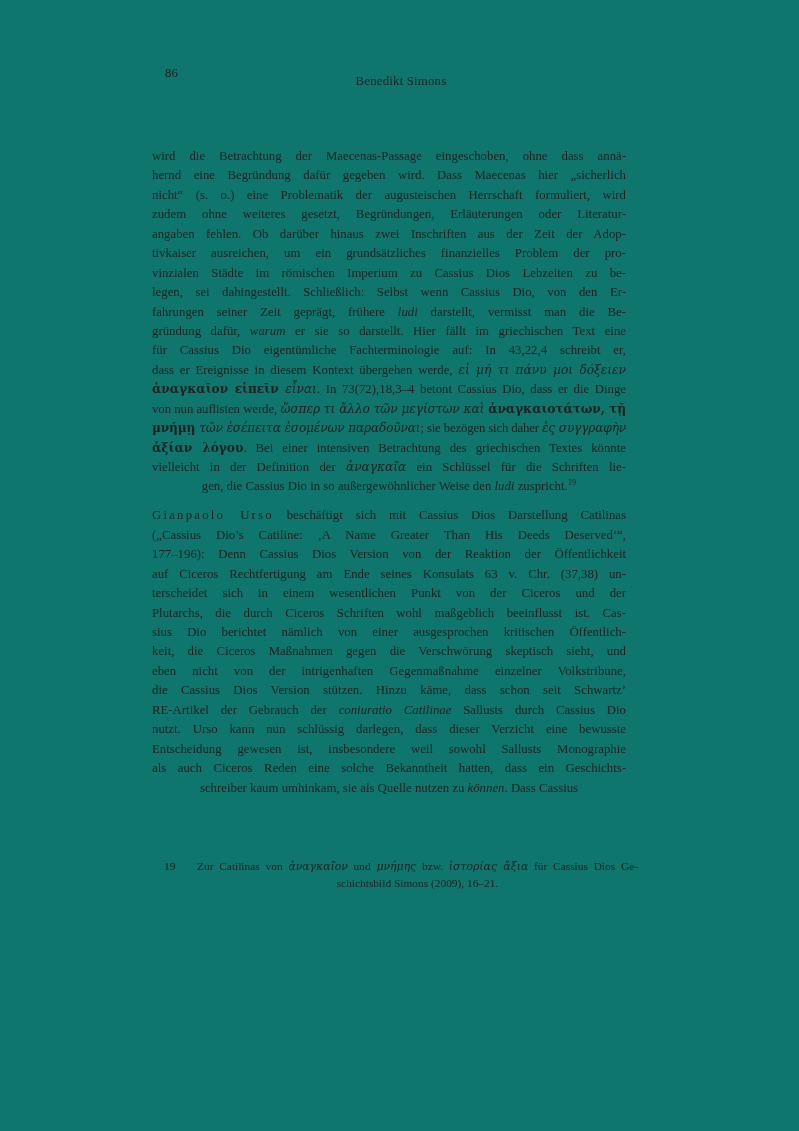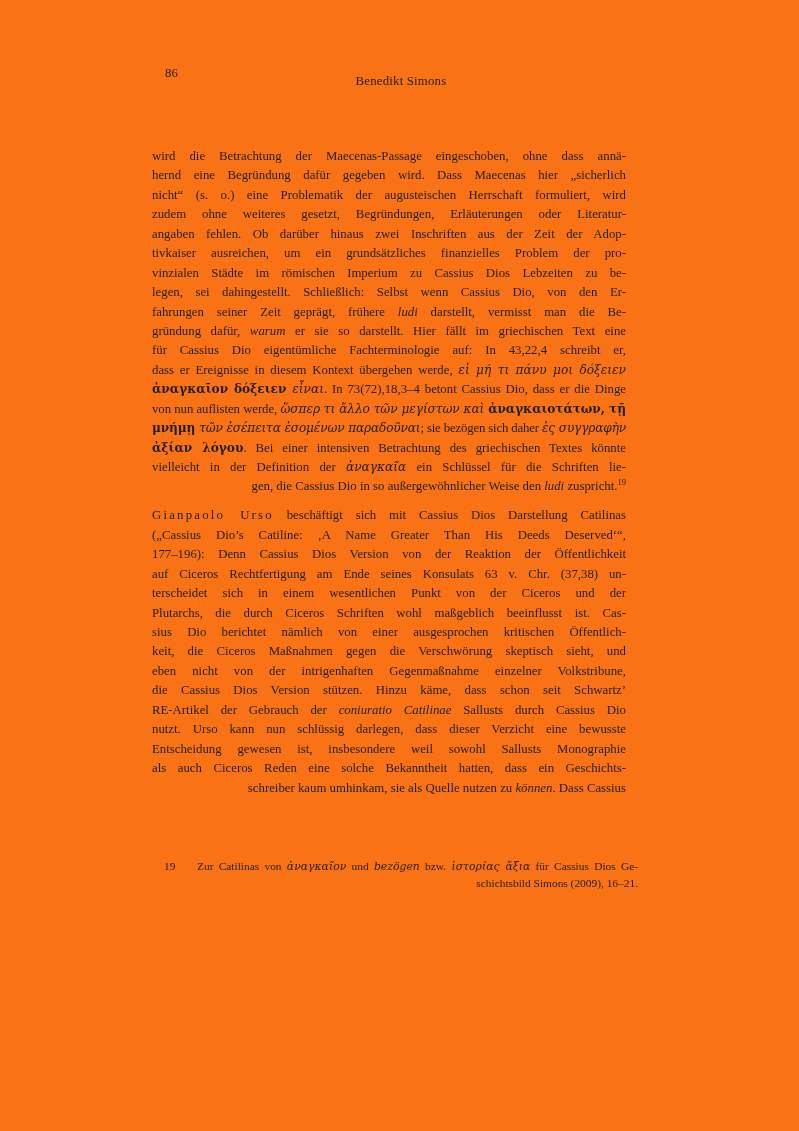--- a/index.html
+++ b/index.html
@@ -3,38 +3,38 @@
 <meta charset="utf-8">
 <style>
   html, body { margin: 0; padding: 0; }
   body {
     width: 799px; height: 1131px;
     background: #ffffff;
     position: relative;
     font-family: "Liberation Serif", "DejaVu Serif", serif;
     color: #1f1f1f;
   }
-  .page { position: absolute; inset: 0; background: #f97316; overflow: hidden; }
+  .page { position: absolute; inset: 0; background: #0f766e; overflow: hidden; }
 
   .header { position: absolute; top: 66px; left: 164px; width: 474px; height: 18px; font-size: 12.8px; }
   .page-num { position: absolute; left: 1px; top: 0; }
   .running-head { position: absolute; left: 0; right: 0; top: 8px; text-align: center; letter-spacing: 0.2px; }
 
   .body-text { position: absolute; left: 152px; top: 147px; width: 474px; }
   .para { margin: 0; }
   .para + .para { margin-top: 9.5px; }
 
   .line {
     height: 19.45px; line-height: 19.45px;
     font-size: 12.8px;
     text-align: justify;
     overflow: hidden;
   }
   .line::after { content: ""; display: inline-block; width: 100%; height: 0; }
-  .line.last { text-align: right; }
+  .line.last { text-align: center; }
   .line.last::after { content: none; }
 
   .s-n {}
   .s-i  { font-style: italic; }
   .s-g  { font-style: italic; font-family: "DejaVu Serif", serif; font-size: 0.95em; }
   .s-gb { font-weight: bold; font-family: "DejaVu Serif", serif; font-size: 0.95em; }
   .s-sp { letter-spacing: 2.2px; }
   .s-sup { font-size: 8.5px; position: relative; top: -5px; letter-spacing: 0; }
 
   .footnote { position: absolute; left: 164px; top: 858px; width: 474px; display: flex; }
@@ -59,21 +59,21 @@
         <div class="line"><span class="s-n">nicht“ (s. o.) eine Problematik der augusteischen Herrschaft formuliert, wird</span></div>
         <div class="line"><span class="s-n">zudem ohne weiteres gesetzt, Begründungen, Erläuterungen oder Literatur-</span></div>
         <div class="line"><span class="s-n">angaben fehlen. Ob darüber hinaus zwei Inschriften aus der Zeit der Adop-</span></div>
         <div class="line"><span class="s-n">tivkaiser ausreichen, um ein grundsätzliches finanzielles Problem der pro-</span></div>
         <div class="line"><span class="s-n">vinzialen Städte im römischen Imperium zu Cassius Dios Lebzeiten zu be-</span></div>
         <div class="line"><span class="s-n">legen, sei dahingestellt. Schließlich: Selbst wenn Cassius Dio, von den Er-</span></div>
         <div class="line"><span class="s-n">fahrungen seiner Zeit geprägt, frühere </span><span class="s-i">ludi</span><span class="s-n"> darstellt, vermisst man die Be-</span></div>
         <div class="line"><span class="s-n">gründung dafür, </span><span class="s-i">warum</span><span class="s-n"> er sie so darstellt. Hier fällt im griechischen Text eine</span></div>
         <div class="line"><span class="s-n">für Cassius Dio eigentümliche Fachterminologie auf: In 43,22,4 schreibt er,</span></div>
         <div class="line"><span class="s-n">dass er Ereignisse in diesem Kontext übergehen werde, </span><span class="s-g">εἰ μή τι πάνυ μοι δόξειεν</span></div>
-        <div class="line"><span class="s-gb">ἀναγκαῖον δόξειεν </span><span class="s-g">εἶναι</span><span class="s-n">. In 73(72),18,3–4 betont Cassius Dio, dass er die Dinge</span></div>
+        <div class="line"><span class="s-gb">ἀναγκαῖον εἰπεῖν </span><span class="s-g">εἶναι</span><span class="s-n">. In 73(72),18,3–4 betont Cassius Dio, dass er die Dinge</span></div>
         <div class="line" style="letter-spacing: -0.068px;"><span class="s-n">von nun auflisten werde, </span><span class="s-g">ὥσπερ τι ἄλλο τῶν μεγίστων καὶ </span><span class="s-gb">ἀναγκαιοτάτων, τῇ</span></div>
         <div class="line" style="letter-spacing: -0.173px;"><span class="s-gb">μνήμῃ </span><span class="s-g">τῶν ἐσέπειτα ἐσομένων παραδοῦναι</span><span class="s-n">; sie bezögen sich daher </span><span class="s-g">ἐς συγγραφὴν</span></div>
         <div class="line"><span class="s-gb">ἀξίαν λόγου</span><span class="s-n">. Bei einer intensiven Betrachtung des griechischen Textes könnte</span></div>
         <div class="line"><span class="s-n">vielleicht in der Definition der </span><span class="s-g">ἀναγκαῖα</span><span class="s-n"> ein Schlüssel für die Schriften lie-</span></div>
         <div class="line last"><span class="s-n">gen, die Cassius Dio in so außergewöhnlicher Weise den </span><span class="s-i">ludi</span><span class="s-n"> zuspricht.</span><span class="s-sup">19</span></div>
       </div>
     <div class="para">
         <div class="line"><span class="s-sp">Gianpaolo Urso</span><span class="s-n"> beschäftigt sich mit Cassius Dios Darstellung Catilinas</span></div>
         <div class="line"><span class="s-n">(„Cassius Dio’s Catiline: ‚A Name Greater Than His Deeds Deserved‘“,</span></div>
         <div class="line"><span class="s-n">177–196): Denn Cassius Dios Version von der Reaktion der Öffentlichkeit</span></div>
@@ -88,18 +88,18 @@
         <div class="line"><span class="s-n">nutzt. Urso kann nun schlüssig darlegen, dass dieser Verzicht eine bewusste</span></div>
         <div class="line"><span class="s-n">Entscheidung gewesen ist, insbesondere weil sowohl Sallusts Monographie</span></div>
         <div class="line"><span class="s-n">als auch Ciceros Reden eine solche Bekanntheit hatten, dass ein Geschichts-</span></div>
         <div class="line last"><span class="s-n">schreiber kaum umhinkam, sie als Quelle nutzen zu </span><span class="s-i">können</span><span class="s-n">. Dass Cassius</span></div>
       </div>
   </div>
 
   <div class="footnote">
     <div class="fn-num">19</div>
     <div class="fn-body">
-        <div class="line"><span class="s-n">Zur Catilinas von </span><span class="s-g">ἀναγκαῖον</span><span class="s-n"> und </span><span class="s-g">bezögen</span><span class="s-n"> bzw. </span><span class="s-g">ἱστορίας ἄξια</span><span class="s-n"> für Cassius Dios Ge-</span></div>
+        <div class="line"><span class="s-n">Zur Catilinas von </span><span class="s-g">ἀναγκαῖον</span><span class="s-n"> und </span><span class="s-g">μνήμης</span><span class="s-n"> bzw. </span><span class="s-g">ἱστορίας ἄξια</span><span class="s-n"> für Cassius Dios Ge-</span></div>
         <div class="line last"><span class="s-n">schichtsbild Simons (2009), 16–21.</span></div>
       </div>
   </div>
 
 </div>
 
 </body></html>

